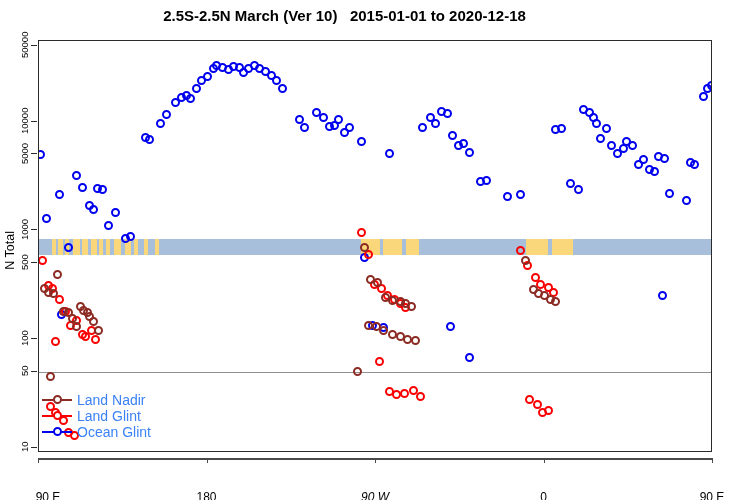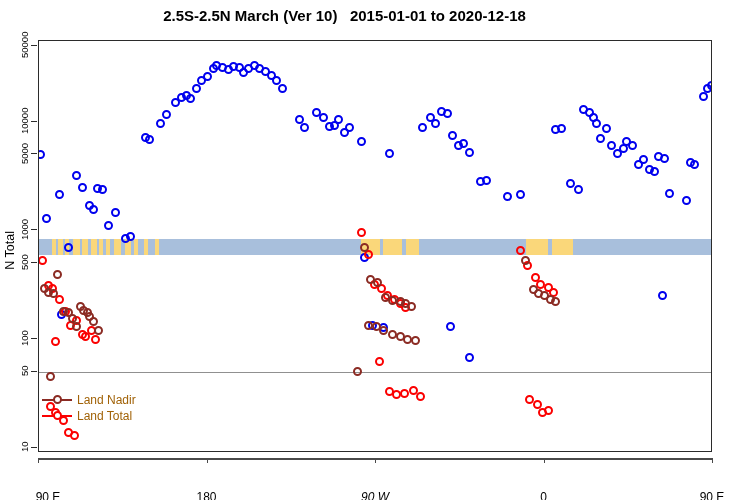--- a/index.html
+++ b/index.html
@@ -181,22 +181,22 @@
     top: 2.2px;
     width: 9px;
     height: 9px;
     border-radius: 50%;
     border-width: 2.2px;
     border-style: solid;
     background: #ffffff;
     box-sizing: border-box;
   }
   .legend-label {
-    font-size: 12px;
-    color: #a16207;
+    font-size: 14px;
+    color: #3b82f6;
     white-space: nowrap;
   }
   .lg-nadir .legend-line { background: #8b2b23; }
   .lg-nadir .legend-dot  { border-color: #8b2b23; }
   .lg-glint .legend-line { background: #fb0000; }
   .lg-glint .legend-dot  { border-color: #fb0000; }
   .lg-ocean .legend-line { background: #0000ee; }
   .lg-ocean .legend-dot  { border-color: #0000ee; }
 </style>
 </head>
@@ -455,17 +455,24 @@
         <span class="legend-line"></span>
         <span class="legend-dot"></span>
       </span>
       <span class="legend-label">Land Nadir</span>
     </div>
     <div class="legend-row lg-glint">
       <span class="legend-key">
         <span class="legend-line"></span>
         <span class="legend-dot"></span>
       </span>
-      <span class="legend-label">Land Total</span>
+      <span class="legend-label">Land Glint</span>
+    </div>
+    <div class="legend-row lg-ocean">
+      <span class="legend-key">
+        <span class="legend-line"></span>
+        <span class="legend-dot"></span>
+      </span>
+      <span class="legend-label">Ocean Glint</span>
     </div>
   </div>
 
 </div>
 
 </body></html>

